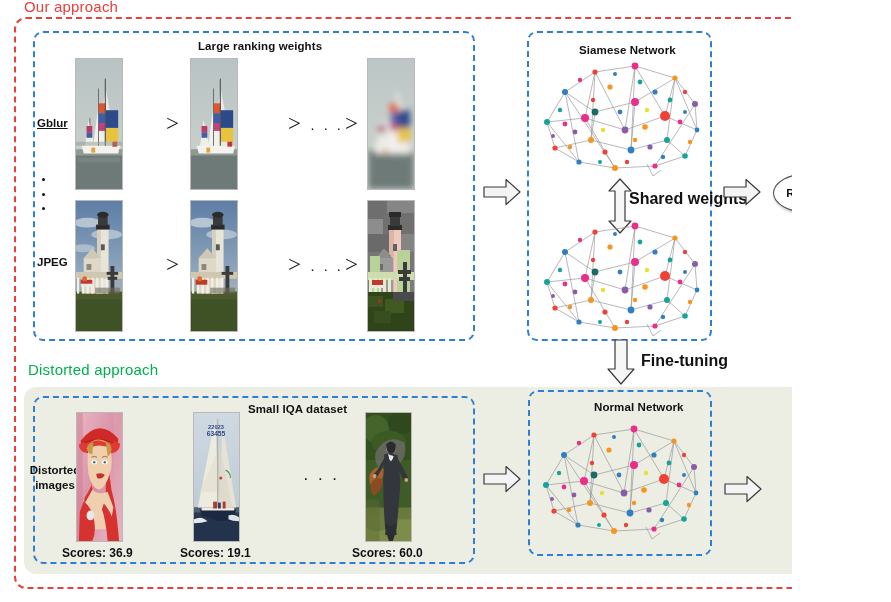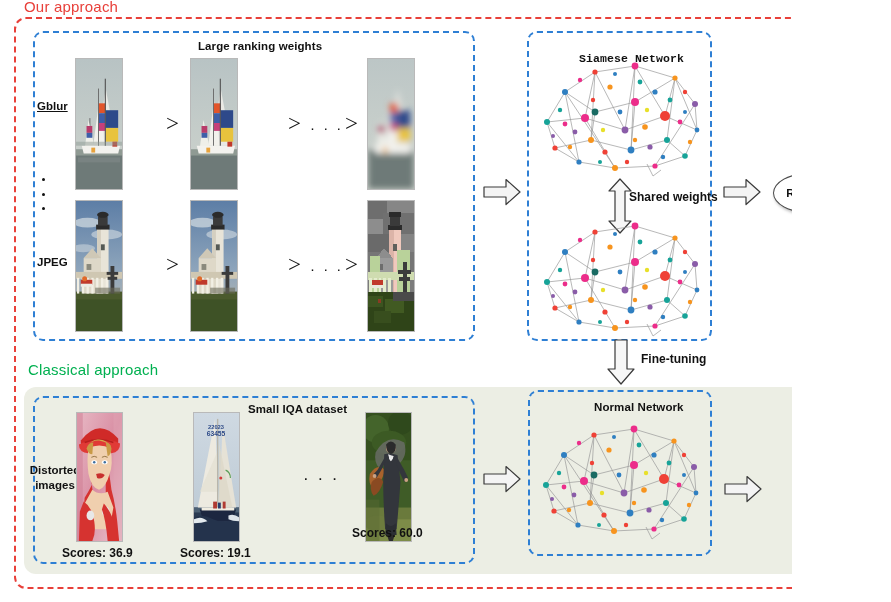--- a/index.html
+++ b/index.html
@@ -71,32 +71,32 @@
 
   
   .box-caption {
     font-size: 11.5px;
     font-weight: bold;
     color: #111111;
     white-space: nowrap;
     letter-spacing: 0.1px;
   }
   #ranking-dataset-caption { left: 198px; top: 40px; }
-  #siamese-caption         { left: 579px; top: 52px; font-family: Liberation Mono, monospace; }
+  #siamese-caption         { left: 579px; top: 44px; }
   #iqa-dataset-caption     { left: 208px; top: 403px; margin-left: 40px; }
   #normal-net-caption      { left: 574px; top: 401px; padding-left: 20px; }
 
   
   .row-label {
     font-size: 11.5px;
     font-weight: bold;
     color: #111111;
     white-space: nowrap;
   }
-  #gblur-label { left: 37px; top: 100px; text-decoration: underline; }
+  #gblur-label { left: 37px; top: 117px; text-decoration: underline; }
   #jpeg-label  { left: 37px; top: 256px; }
   #distorted-label {
     left: 29px; top: 463px;
     width: 52px;
     text-align: center;
     line-height: 15px;
     white-space: normal;
   }
 
   
@@ -170,39 +170,39 @@
     box-shadow: 1px 2px 3px rgba(0,0,0,0.25);
   }
   #quality-ellipse {
     left: 778px; top: 469px; width: 72px; height: 40px;
     background: #8cb3d9;
     box-shadow: 1px 2px 3px rgba(0,0,0,0.25);
   }
 
   
   .arrow-note {
-    font-size: 12px;
+    font-size: 16px;
     font-weight: bold;
     color: #111;
     white-space: nowrap;
   }
   #shared-weights-label { left: 629px; top: 190px; }
   #fine-tuning-label    { left: 641px; top: 352px; }
 </style>
 </head>
 <body>
 
 <div id="stage">
 
   <div class="abs" id="outer-red-box"></div>
 
   <div class="abs" id="our-approach-label">Our approach</div>
 
   <div class="abs" id="classical-panel"></div>
-  <div class="abs" id="classical-approach-label">Classical approach</div>
+  <div class="abs" id="classical-approach-label">Distorted approach</div>
 
   <div class="abs blue-box" id="ranking-dataset-box"></div>
   <div class="abs box-caption" id="ranking-dataset-caption">Large ranking weights</div>
 
   <div class="abs row-label" id="gblur-label">Gblur</div>
 
   <div class="abs" id="vertical-dots">
     <i></i>
       <i></i>
       <i></i>
@@ -721,21 +721,21 @@
       <path d="M24 42 Q26 50 28 43 L28 46 Q26 52 24 46 Z" fill="#ededed"></path>
       <path d="M19 46 L12 58 L8 62 L11 66 L16 58 L20 50 Z" fill="#33363c"></path>
       <path d="M33 46 L40 58 L44 66 L40 70 L35 60 L32 52 Z" fill="#33363c"></path>
       <circle cx="9" cy="64" r="2" fill="#caa184"></circle>
       <circle cx="42" cy="68" r="2" fill="#caa184"></circle>
       <path d="M21 112 Q26 118 31 112 L32 124 L20 124 Z" fill="#2b2e33"></path>
       <path d="M22 124 L24 130 L28 130 L30 124 Z" fill="#2b2b2b"></path>
       <path d="M0 88 L14 88 L14 130 L0 130 Z" fill="#5c6b33" opacity="0.45"></path>
     </svg>
   </div>
-  <div class="abs score-caption" style="left:352px; top:526px;">Scores: 60.0</div>
+  <div class="abs score-caption" style="left:352px; top:546px;">Scores: 60.0</div>
 
   <div class="abs blockarrow" style="left:483px; top:465px;">
     <svg width="38" height="28" viewBox="0 0 38 28">
       <path d="M1 9 L23 9 L23 1.5 L37 14 L23 26.5 L23 19 L1 19 Z" fill="#f4f4f4" stroke="#3a3a3a" stroke-width="1.2" stroke-linejoin="round"></path>
     </svg>
   </div>
 
   <div class="abs blue-box" id="normal-net-box"></div>
   <div class="abs box-caption" id="normal-net-caption">Normal Network</div>
 

